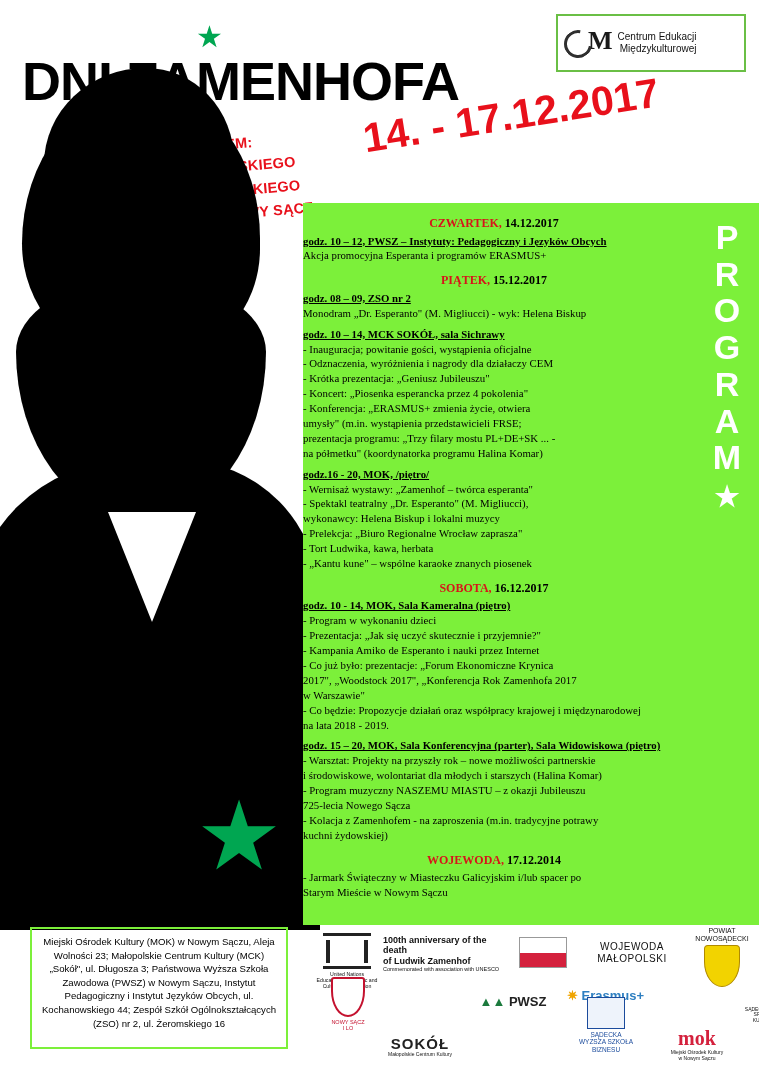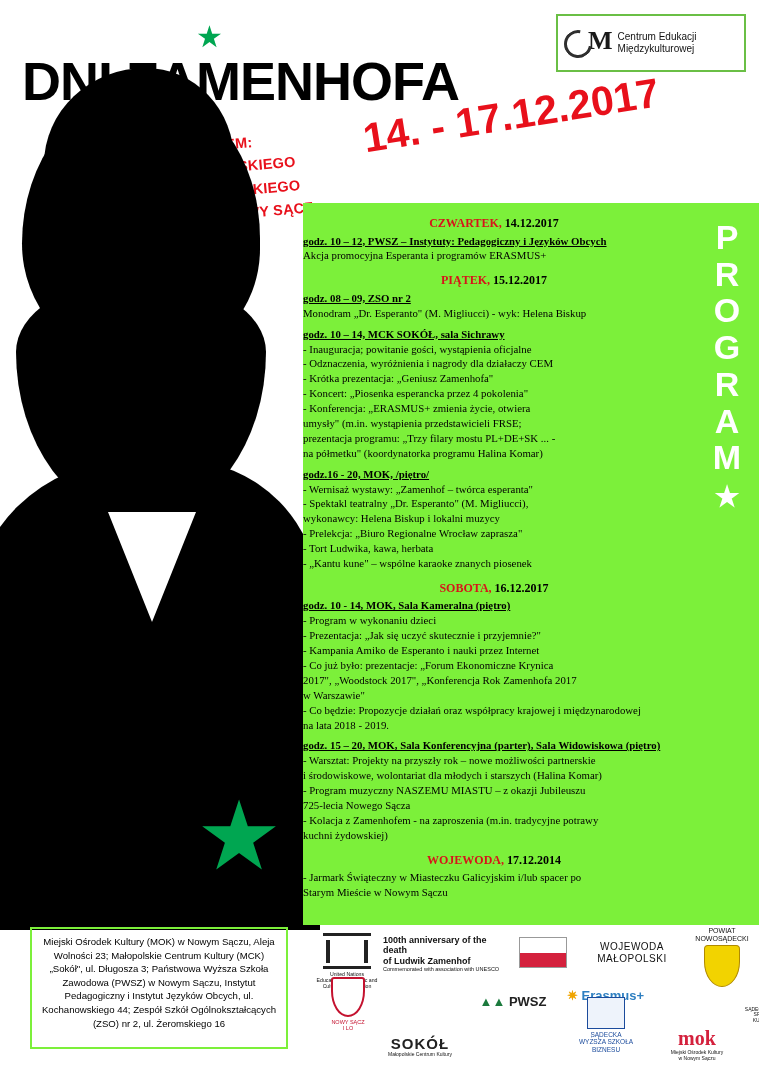--- a/index.html
+++ b/index.html
@@ -49,20 +49,21 @@
     border-radius: 50%;
     border-right-color: transparent;
     transform: rotate(-35deg);
     margin-right: -4px;
     vertical-align: middle;
   }
   .cem-text {
     font-size: 10px;
     line-height: 1.25;
     color: #111;
+    text-align: right;
   }
 
   .poster-title {
     position: absolute;
     left: 22px;
     top: 50px;
     font-family: "Liberation Sans", sans-serif;
     font-weight: bold;
     font-size: 54px;
     letter-spacing: -1px;
@@ -361,21 +362,21 @@
         <div class="slot">godz. 10 – 12, PWSZ – Instytuty: Pedagogiczny i Języków Obcych</div>
         <div class="line">Akcja promocyjna Esperanta i programów ERASMUS+</div>
         <div class="gap"></div>
         <div class="day-head"><span>PIĄTEK, </span><span class="dh-date">15.12.2017</span></div>
         <div class="slot">godz. 08 – 09, ZSO nr 2</div>
         <div class="line">   Monodram „Dr. Esperanto" (M. Migliucci) - wyk: Helena Biskup</div>
         <div class="gap"></div>
         <div class="slot">godz. 10 – 14, MCK  SOKÓŁ, sala Sichrawy</div>
         <div class="line">- Inauguracja; powitanie gości, wystąpienia oficjalne</div>
         <div class="line">- Odznaczenia, wyróżnienia i nagrody dla działaczy CEM</div>
-        <div class="line">- Krótka prezentacja: „Geniusz Zamenhofa"</div>
+        <div class="line">- Krótka prezentacja: „Geniusz Jubileuszu"</div>
         <div class="line">- Koncert: „Piosenka esperancka przez 4 pokolenia"</div>
         <div class="line">- Konferencja: „ERASMUS+ zmienia życie, otwiera</div>
         <div class="line">   umysły" (m.in. wystąpienia przedstawicieli FRSE;</div>
         <div class="line">   prezentacja programu: „Trzy filary mostu PL+DE+SK ... -</div>
         <div class="line">   na półmetku" (koordynatorka programu Halina Komar)</div>
         <div class="gap"></div>
         <div class="slot">godz.16 - 20, MOK, /piętro/</div>
         <div class="line">- Wernisaż wystawy: „Zamenhof – twórca esperanta"</div>
         <div class="line">- Spektakl teatralny „Dr. Esperanto" (M. Migliucci),</div>
         <div class="line">   wykonawcy: Helena Biskup i lokalni muzycy</div>

